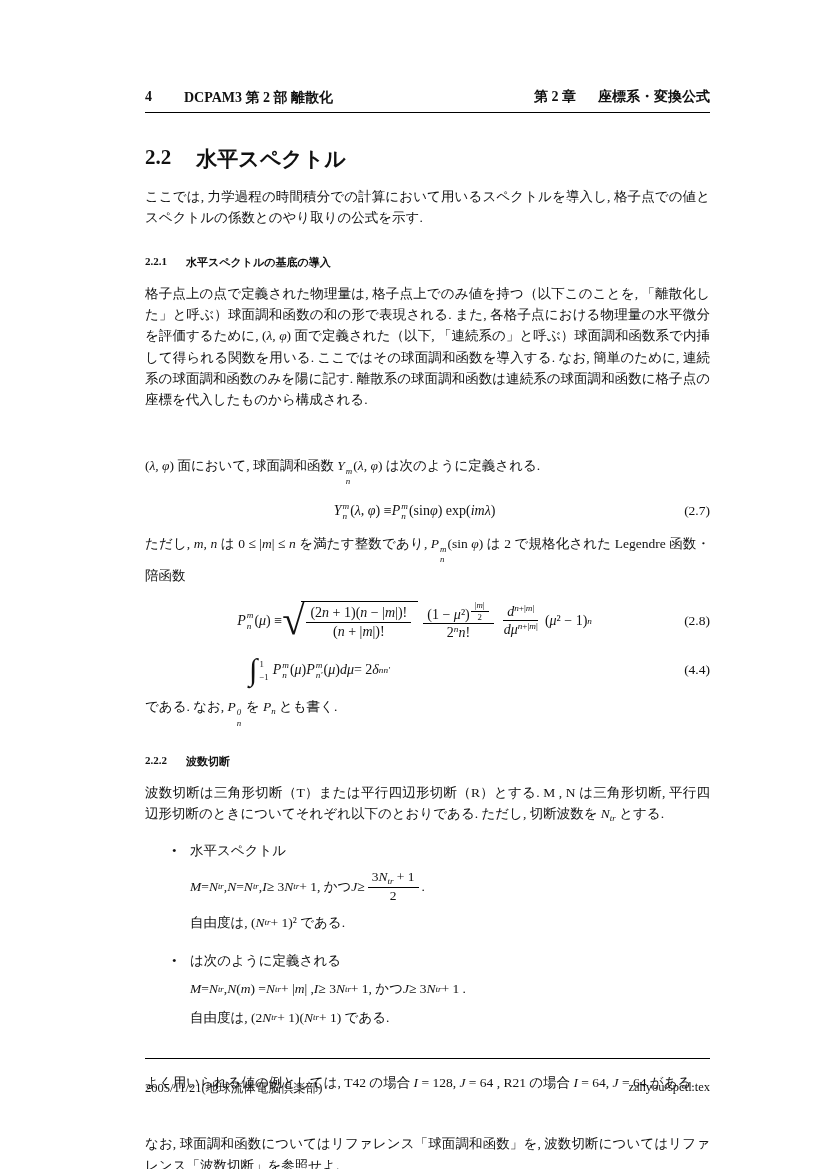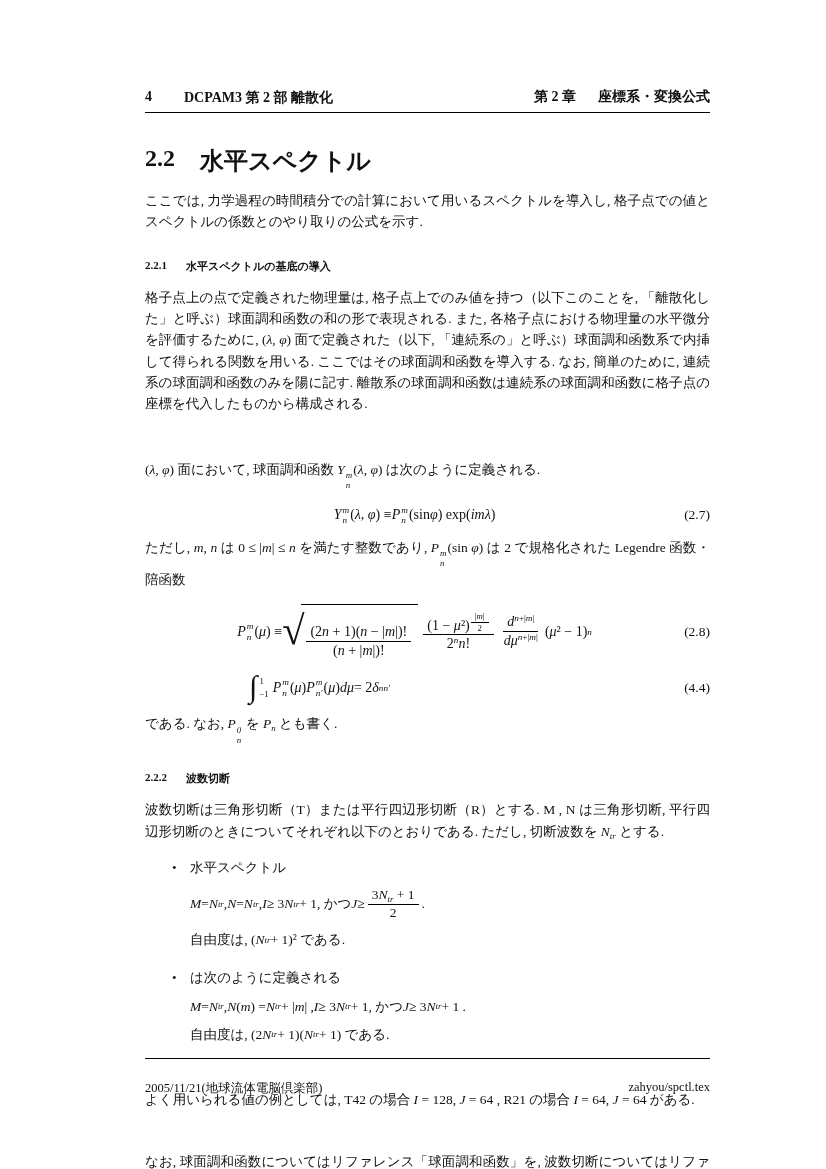--- a/index.html
+++ b/index.html
@@ -15,21 +15,21 @@
   
   .runhead{
     display:flex;justify-content:space-between;align-items:baseline;
     font-weight:bold;font-size:14px;
     border-bottom:1px solid #000;padding-bottom:5px;
   }
   .hgroup{display:flex;gap:32px;}
   .hright{display:flex;gap:22px;}
 
   
-  .sec-title{display:flex;gap:25px;font-weight:bold;font-size:24px;margin:32px 0 0 0;}
+  .sec-title{display:flex;gap:25px;font-weight:bold;font-size:21px;margin:32px 0 0 0;}
   .subsec-title{display:flex;gap:19px;font-weight:bold;font-size:11px;margin:26px 0 0 0;text-align:right;}
 
   p.body{font-size:13.5px;line-height:1.58;margin:13px 0 0 0;text-align:justify;}
   p.body.tight{margin-top:11px;}
   p.body.spaced{margin-top:44px;}
   p.body.wide-spaced{margin-top:40px;}
 
   
   .eqrow{display:flex;align-items:center;font-size:14px;margin:14px 0 10px 0;}
   .eqbody{flex:1;display:flex;justify-content:center;align-items:center;flex-wrap:nowrap;}
@@ -44,21 +44,21 @@
   .mss{display:inline-flex;flex-direction:column;align-items:flex-start;
        vertical-align:-0.5em;font-size:0.66em;line-height:1.15;margin:0 1px;}
   .mss span{display:block;font-style:italic;}
   .mfrac{display:inline-flex;flex-direction:column;align-items:center;
          vertical-align:middle;margin:0 3px;text-align:center;line-height:1.25;}
   .mnum{display:block;padding:0 4px;border-bottom:1px solid #000;}
   .mden{display:block;padding:0 4px;}
   .msup .mfrac{font-size:0.95em;margin:0 1px;}
   .msqrt{display:inline-flex;align-items:center;margin-right:2px;}
   .mradical{font-size:2.9em;line-height:0.85;font-weight:400;margin-right:-3px;}
-  .mradicand{border-top:1.4px solid #000;padding:18px 4px 0 2px;text-decoration:underline;}
+  .mradicand{border-top:1.4px solid #000;padding:2px 4px 0 2px;text-decoration:underline;}
   .mint{display:inline-flex;align-items:center;margin-right:4px;}
   .mintglyph{font-size:2.2em;line-height:0.95;}
   .mintlim{display:inline-flex;flex-direction:column;justify-content:space-between;
            height:2.7em;font-size:0.62em;margin-left:2px;font-style:normal;}
 
   
   .blist{margin:16px 0 0 0;font-size:13.5px;}
   .bitem{margin:14px 0 18px 27px;}
   .bline{line-height:1.5;}
   .bdot{display:inline-block;width:18px;font-size:13px;}

